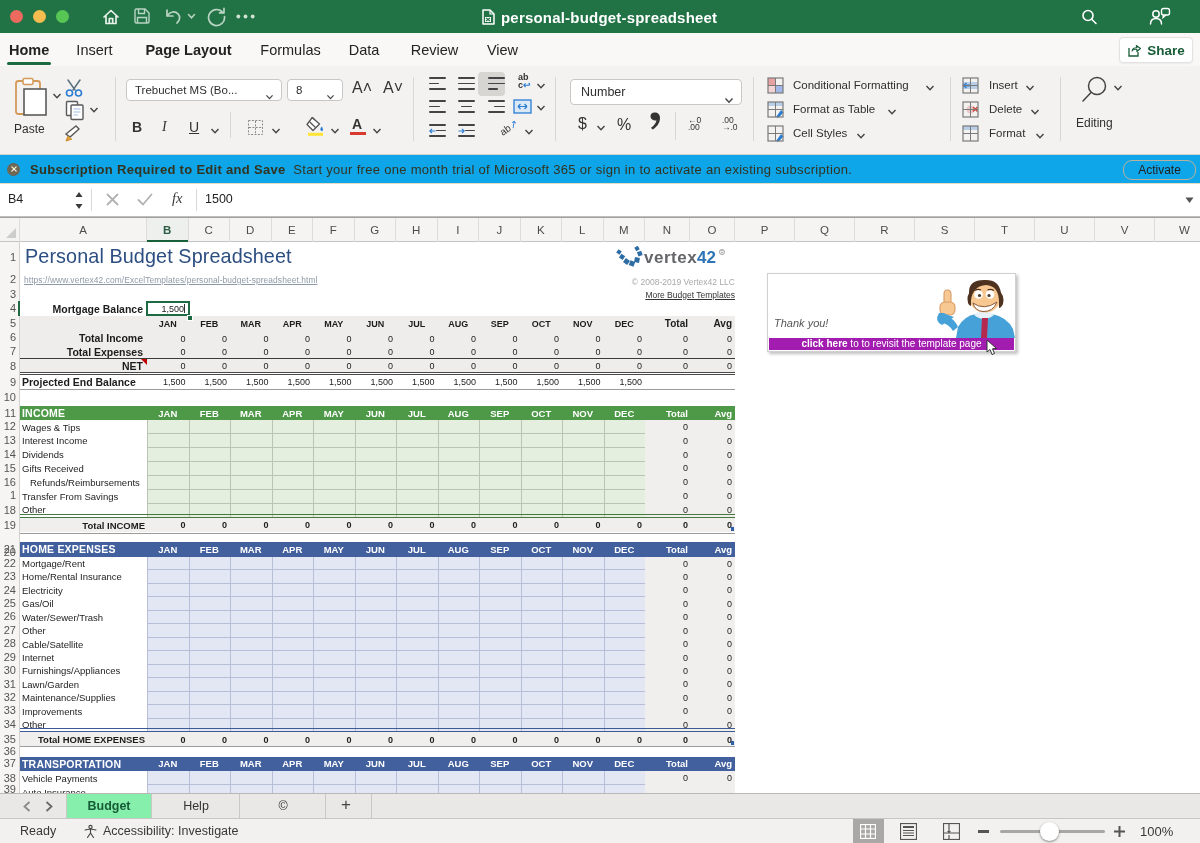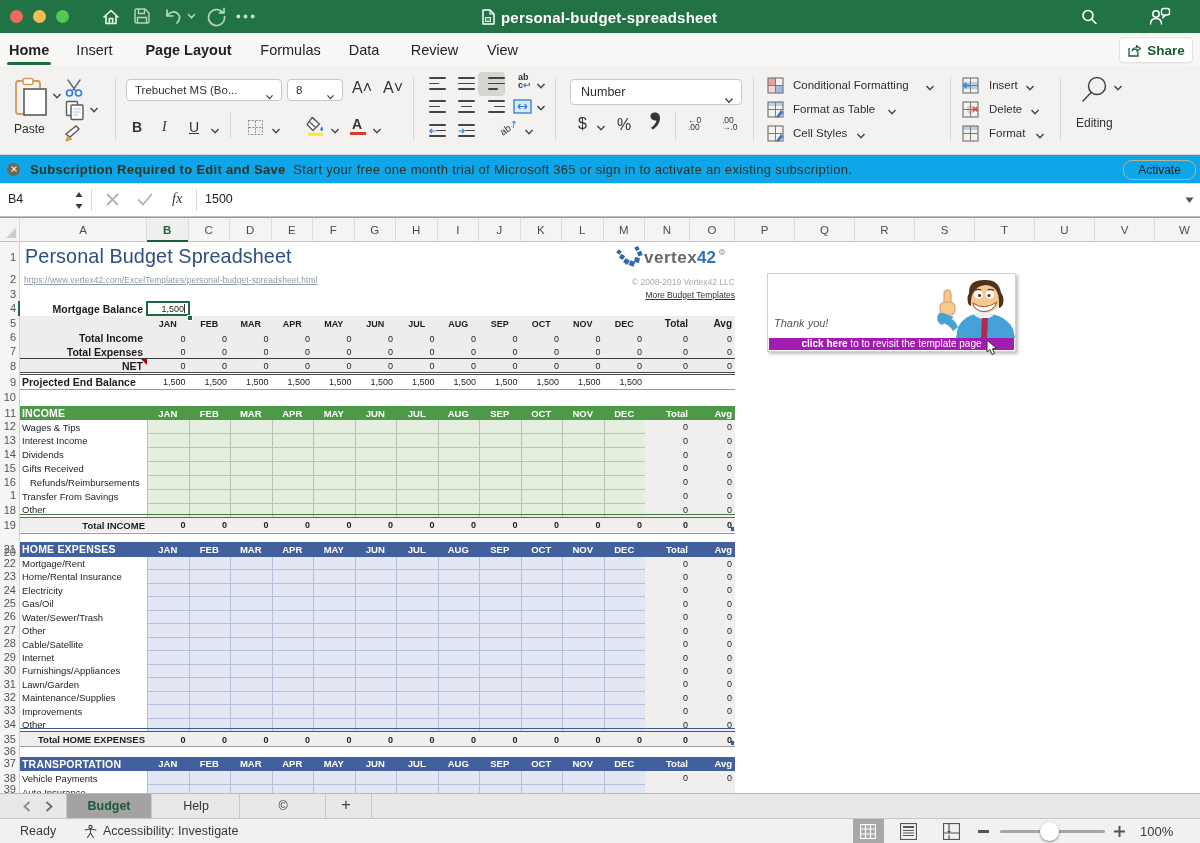--- a/index.html
+++ b/index.html
@@ -38,21 +38,21 @@
 .gut{position:absolute;left:0;top:0;width:20px;height:551px;background:#f6f5f4;border-right:1px solid #d2d1d0;}
 .rn{position:absolute;left:0;width:16px;text-align:right;font-size:11px;color:#545454;}
 .lbl{position:absolute;left:22px;font-size:9.5px;color:#1c1c1c;white-space:nowrap;}
 .hline{position:absolute;height:1px;}
 .sech{position:absolute;left:20px;width:715px;color:#fff;font-weight:bold;}
 .sech .t{position:absolute;left:2px;font-size:10.5px;letter-spacing:.2px;}
 .sech .m{position:absolute;text-align:center;font-size:9.5px;}
 
 .shtabs{position:absolute;left:0;top:793px;width:1200px;height:25px;background:#e9e8e7;border-top:1px solid #b9b8b7;}
 .sht{position:absolute;top:0;height:25px;line-height:25px;text-align:center;font-size:12.5px;color:#333;border-right:1px solid #c9c8c7;}
-.sht.act{background:#a3a3a3;color:#185c37;font-weight:bold;border-right:1px solid #c9c8c7;border-left:1px solid #c9c8c7;}
+.sht.act{background:#86efac;color:#185c37;font-weight:bold;border-right:1px solid #c9c8c7;border-left:1px solid #c9c8c7;}
 
 .status{position:absolute;left:0;top:818px;width:1200px;height:25px;background:#f2f1f0;border-top:1px solid #c7c6c5;font-size:12.5px;color:#383838;}
 </style></head><body>
 <div class="titlebar">
 <div class="tl" style="left:10px;background:#ee6a5f;"></div>
 <div class="tl" style="left:33px;background:#f5bd4f;"></div>
 <div class="tl" style="left:56px;background:#58c655;"></div>
 <svg class="abs" style="left:101px;top:7px" width="20" height="20" viewBox="0 0 20 20">
       <path d="M3 10 L10 3.5 L17 10 M5 8.7 V16.5 H15 V8.7 M8.3 16.5 V11.5 H11.7 V16.5" fill="none" stroke="#e8f1ea" stroke-width="1.7" stroke-linecap="round" stroke-linejoin="round"></path>
     </svg>

